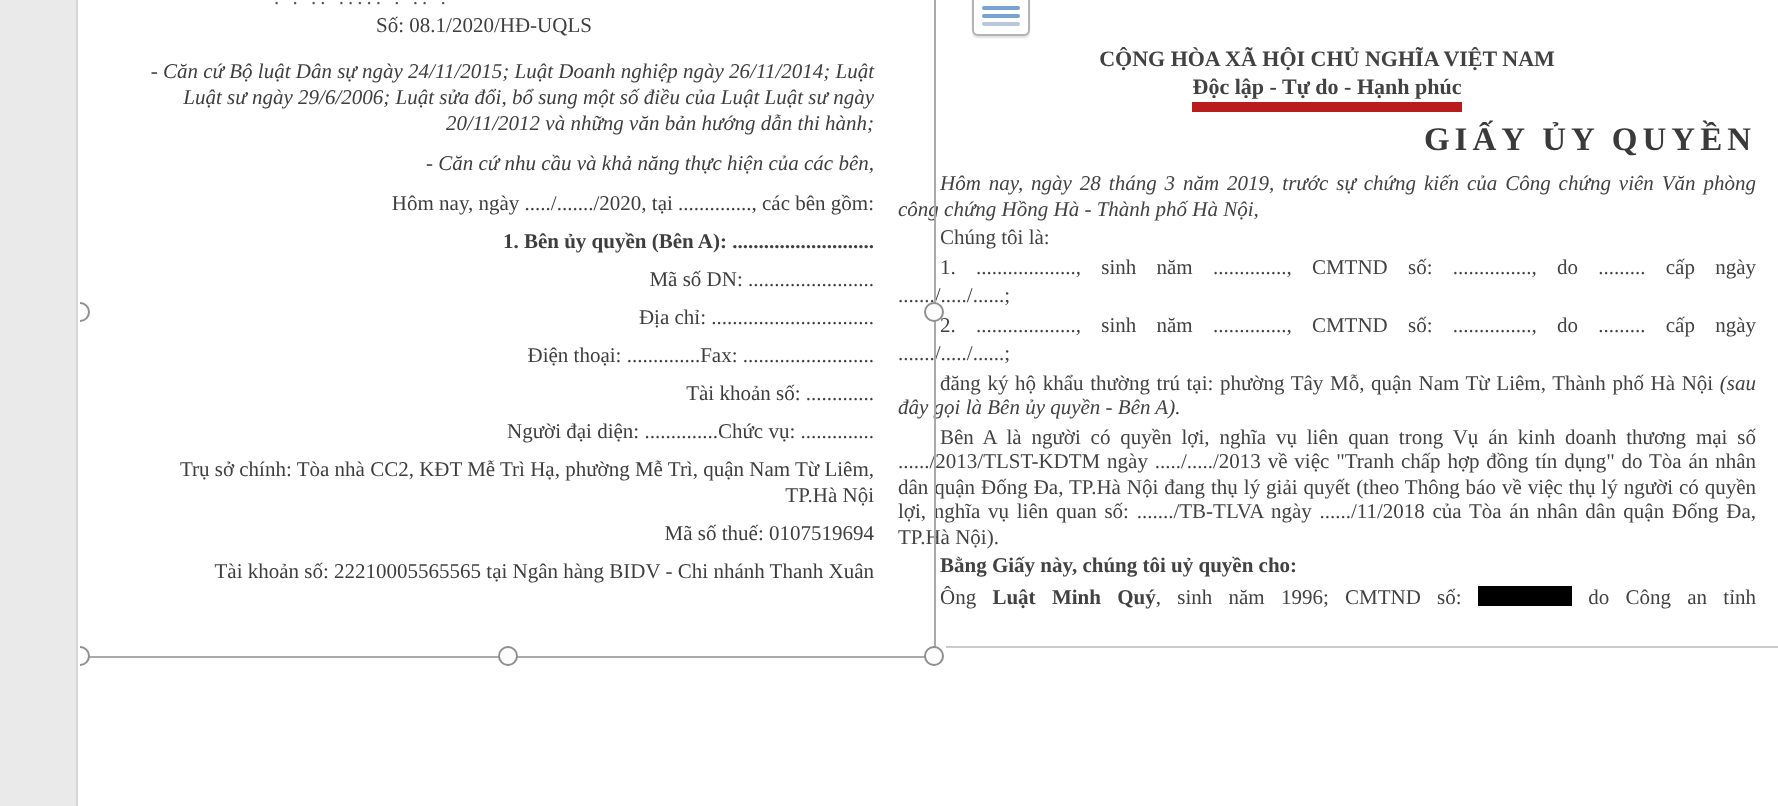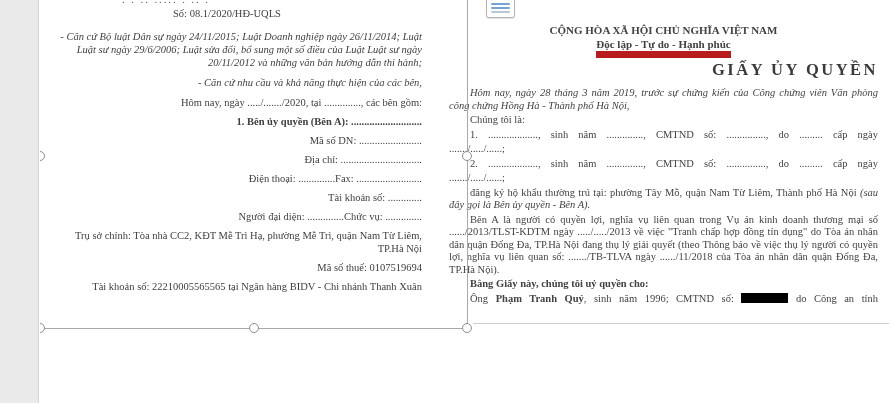--- a/index.html
+++ b/index.html
@@ -8,21 +8,21 @@
     background:#ffffff;
     font-family:"Liberation Serif","DejaVu Serif",serif;
     color:#3e3e3e;
   }
   .gutter{
     position:absolute;left:0;top:0;width:39px;height:403px;
     background:#eaeaea;border-right:1px solid #d6d6d6;box-sizing:border-box;
   }
   
   .page-left{
-    position:absolute;left:32px;top:0;width:390px;height:290px;
+    position:absolute;left:47px;top:0;width:390px;height:290px;
     font-size:10.5px;line-height:13px;
   }
   .page-left p{margin:0 0 6px 0;}
   .crop-line{
     height:4px;overflow:hidden;position:relative;margin-bottom:3px;
     letter-spacing:2px;color:#555;
   }
   .crop-line span{position:absolute;top:-7px;left:90px;}
   .center{text-align:center;}
   .just{text-align:justify;}
@@ -34,21 +34,21 @@
   .col1{display:inline-block;min-width:137px;}
   
   .page-right{
     position:absolute;left:449px;top:0;width:429px;height:403px;
     font-size:10.5px;line-height:12.5px;color:#424242;
     padding-top:24px;box-sizing:border-box;
   }
   .page-right p{margin:0 0 2px 0;}
   .nat-h1{text-align:center;font-weight:bold;font-size:11px;margin-bottom:1px !important;}
   .nat-h2{text-align:center;font-weight:bold;font-size:11px;margin-bottom:0 !important;}
-  .nat-h2 span{border-bottom:7px solid #b91c1c;padding-bottom:1px;}
+  .nat-h2 span{border-bottom:5px solid #b91c1c;padding-bottom:1px;}
   .doc-title{
     text-align:right;font-weight:bold;font-size:16.5px;letter-spacing:2.5px;
     margin:11px 0 9px 0 !important;line-height:17px;color:#3a3a3a;
   }
   .jl{text-align:justify;text-align-last:justify;}
   .ind2{text-indent:21px;}
   .redact{
     display:inline-block;width:47px;height:10px;background:#000;
     vertical-align:-1px;
   }
@@ -104,21 +104,21 @@
   <p class="doc-title">GIẤY ỦY QUYỀN</p>
   <p class="just ind2 i">Hôm nay, ngày 28 tháng 3 năm 2019, trước sự chứng kiến của Công chứng viên Văn phòng công chứng Hồng Hà - Thành phố Hà Nội,</p>
   <p class="ind2">Chúng tôi là:</p>
   <p class="jl ind2">1. ..................., sinh năm .............., CMTND số: ..............., do ......... cấp ngày</p>
   <p>......./...../......;</p>
   <p class="jl ind2">2. ..................., sinh năm .............., CMTND số: ..............., do ......... cấp ngày</p>
   <p>......./...../......;</p>
   <p class="just ind2"><span>đăng ký hộ khẩu thường trú tại: phường Tây Mỗ, quận Nam Từ Liêm, Thành phố Hà Nội </span><span class="i">(sau đây gọi là Bên ủy quyền - Bên A).</span></p>
   <p class="just ind2">Bên A là người có quyền lợi, nghĩa vụ liên quan trong Vụ án kinh doanh thương mại số ....../2013/TLST-KDTM ngày ...../...../2013 về việc "Tranh chấp hợp đồng tín dụng" do Tòa án nhân dân quận Đống Đa, TP.Hà Nội đang thụ lý giải quyết (theo Thông báo về việc thụ lý người có quyền lợi, nghĩa vụ liên quan số: ......./TB-TLVA ngày ....../11/2018 của Tòa án nhân dân quận Đống Đa, TP.Hà Nội).</p>
   <p class="ind2 b">Bằng Giấy này, chúng tôi uỷ quyền cho:</p>
-  <p class="jl ind2"><span>Ông </span><span class="b">Phạm Tranh Quý</span><span>, sinh năm 1996; CMTND số: </span><span class="redact"></span><span> do Công an tỉnh</span></p>
+  <p class="jl ind2"><span>Ông </span><span class="b">Luật Minh Quý</span><span>, sinh năm 1996; CMTND số: </span><span class="redact"></span><span> do Công an tỉnh</span></p>
 </section>
 
 <div class="img-edge"></div>
 
 <div>
   <div class="sel-edge-v"></div>
   <div class="sel-edge-h"></div>
 
   <div class="half-clip" style="left:40px;top:150px;">
       <div class="handle"></div>

